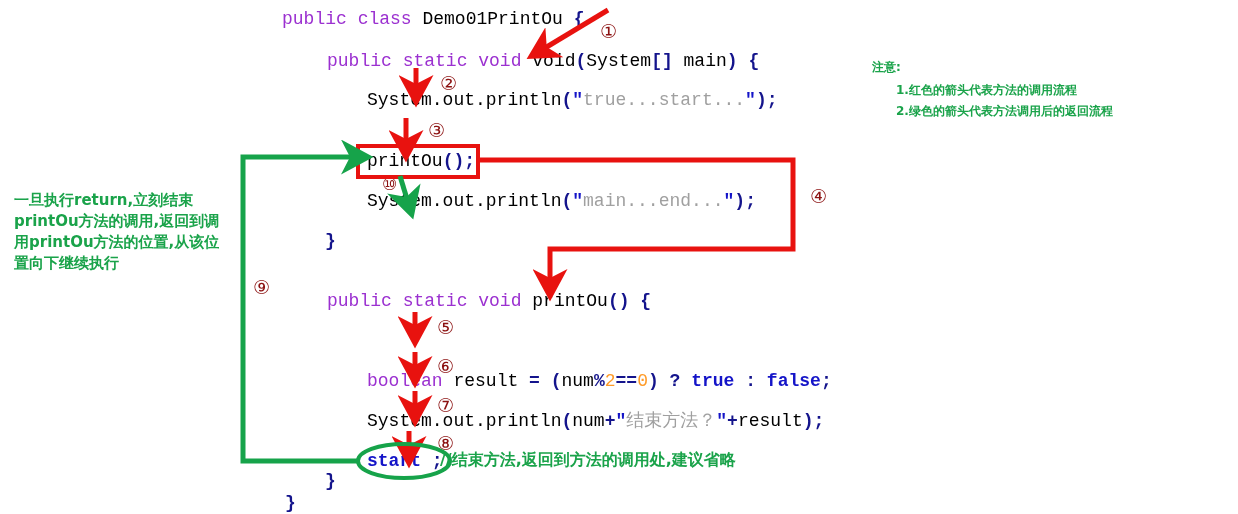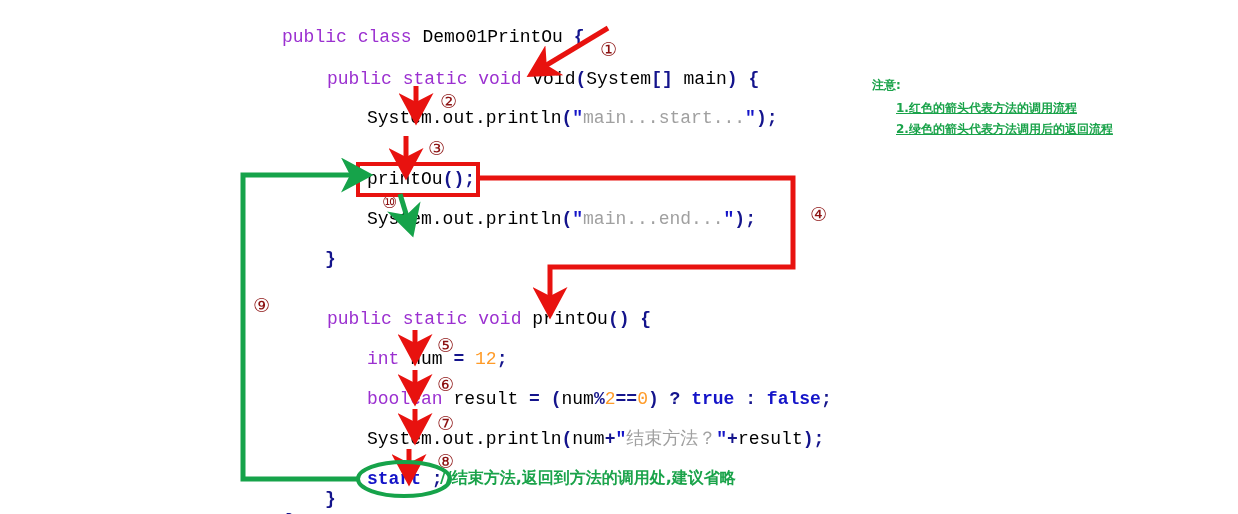--- a/index.html
+++ b/index.html
@@ -1,21 +1,21 @@
 <!DOCTYPE html>
 <html><head>
 <meta charset="utf-8">
 <style>
   html,body{margin:0;padding:0;}
   body{
     width:1238px;height:514px;background:#ffffff;position:relative;
     font-family:"Liberation Mono","DejaVu Sans Mono",monospace;
     overflow:hidden;
   }
-  #stage{position:absolute;inset:0;width:1238px;height:424px;margin-top:18px;}
+  #stage{position:absolute;inset:0;width:1238px;height:424px;}
   #svg-layer{position:absolute;left:0;top:0;width:1238px;height:514px;pointer-events:none;}
 
   .code-line{
     position:absolute;white-space:pre;
     font-family:"Liberation Mono","DejaVu Sans Mono",monospace;
     font-size:18px;line-height:22px;color:#000000;letter-spacing:0px;
   }
   .kw{color:#9b30d0;}
   .kw2{color:#1414c8;font-weight:bold;}
   .pn{color:#14148c;font-weight:bold;}
@@ -52,47 +52,47 @@
 </style>
 </head>
 <body>
 
 <div id="stage">
 
   <div class="code-line" style="left:282px;top:8px;"><span class="kw">public</span> <span class="kw">class</span> <span class="id">Demo01PrintOu</span> <span class="brace">{</span></div>
 
   <div class="code-line" style="left:327px;top:50px;"><span class="kw">public</span> <span class="kw">static</span> <span class="kw">void</span> <span class="id">void</span><span class="pn">(</span><span class="id">System</span><span class="pn">[]</span> <span class="id">main</span><span class="pn">)</span> <span class="brace">{</span></div>
 
-  <div class="code-line" style="left:367px;top:89px;"><span class="id">System.out.println</span><span class="pn">(</span><span class="qt">"</span><span class="str">main...start...</span><span class="qt">"</span><span class="pn">)</span><span class="pn">;</span></div>
+  <div class="code-line" style="left:367px;top:89px;"><span class="id">System.out.println</span><span class="pn">(</span><span class="qt">"</span><span class="str">true...start...</span><span class="qt">"</span><span class="pn">)</span><span class="pn">;</span></div>
 
   <div class="code-line" style="left:367px;top:150px;"><span class="id">printOu</span><span class="pn">()</span><span class="pn">;</span></div>
 
   <div class="code-line" style="left:367px;top:190px;"><span class="id">System.out.println</span><span class="pn">(</span><span class="qt">"</span><span class="str">main...end...</span><span class="qt">"</span><span class="pn">)</span><span class="pn">;</span></div>
 
   <div class="code-line" style="left:325px;top:230px;"><span class="brace">}</span></div>
 
   <div class="code-line" style="left:327px;top:290px;"><span class="kw">public</span> <span class="kw">static</span> <span class="kw">void</span> <span class="id">printOu</span><span class="pn">()</span> <span class="brace">{</span></div>
 
-  <div class="code-line" style="left:367px;top:330px;"><span class="kw">int</span> <span class="id">num</span> <span class="pn">=</span> <span class="num">12</span><span class="pn">;</span></div>
 
   <div class="code-line" style="left:367px;top:370px;"><span class="kw">boolean</span> <span class="id">result</span> <span class="pn">=</span> <span class="pn">(</span><span class="id">num</span><span class="pn">%</span><span class="num">2</span><span class="pn">==</span><span class="num">0</span><span class="pn">)</span> <span class="pn">?</span> <span class="kw2">true</span> <span class="pn">:</span> <span class="kw2">false</span><span class="pn">;</span></div>
 
   <div class="code-line" style="left:367px;top:410px;"><span class="id">System.out.println</span><span class="pn">(</span><span class="id">num</span><span class="pn">+</span><span class="qt">"</span><span class="str">结束方法？</span><span class="qt">"</span><span class="pn">+</span><span class="id">result</span><span class="pn">)</span><span class="pn">;</span></div>
 
   <div class="code-line" style="left:367px;top:450px;"><span class="kw2">start</span> <span class="pn">;</span></div>
 
   <div class="code-line" style="left:325px;top:470px;"><span class="brace">}</span></div>
 
   <div class="code-line" style="left:285px;top:492px;"><span class="brace">}</span></div>
 
   <div class="ret-comment">//结束方法,返回到方法的调用处,建议省略</div>
 
+  <div class="note-left">一旦执行return,立刻结束printOu方法的调用,返回到调用printOu方法的位置,从该位置向下继续执行</div>
 
   <div class="note note-right-title">注意:</div>
-  <div class="note note-right-items" style="white-space: pre; text-decoration: underline;"><span>1.红色的箭头代表方法的调用流程</span>
+  <div class="note note-right-items" style="white-space: pre;"><span>1.红色的箭头代表方法的调用流程</span>
 <span>2.绿色的箭头代表方法调用后的返回流程</span></div>
 
   <div class="marker" style="left:600px;top:22px;">①</div>
   <div class="marker" style="left:440px;top:74px;">②</div>
   <div class="marker" style="left:428px;top:121px;">③</div>
   <div class="marker" style="left:810px;top:187px;">④</div>
   <div class="marker" style="left:437px;top:318px;">⑤</div>
   <div class="marker" style="left:437px;top:357px;">⑥</div>
   <div class="marker" style="left:437px;top:396px;">⑦</div>
   <div class="marker" style="left:437px;top:434px;">⑧</div>

